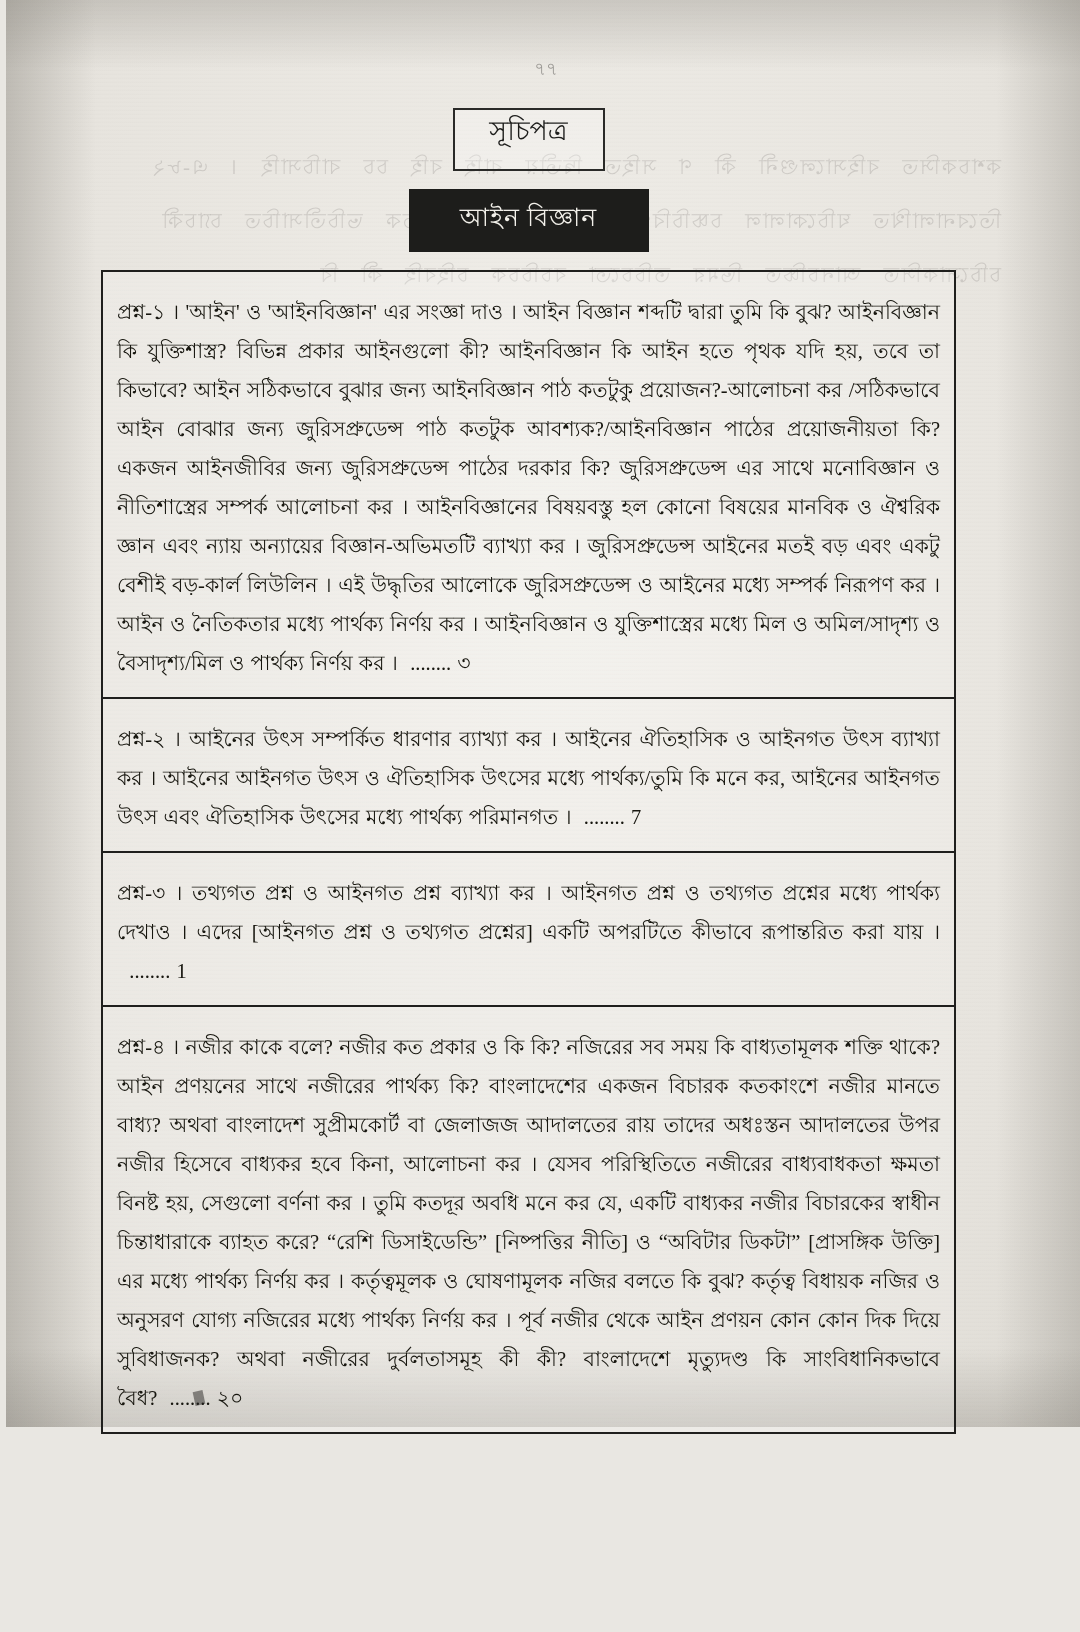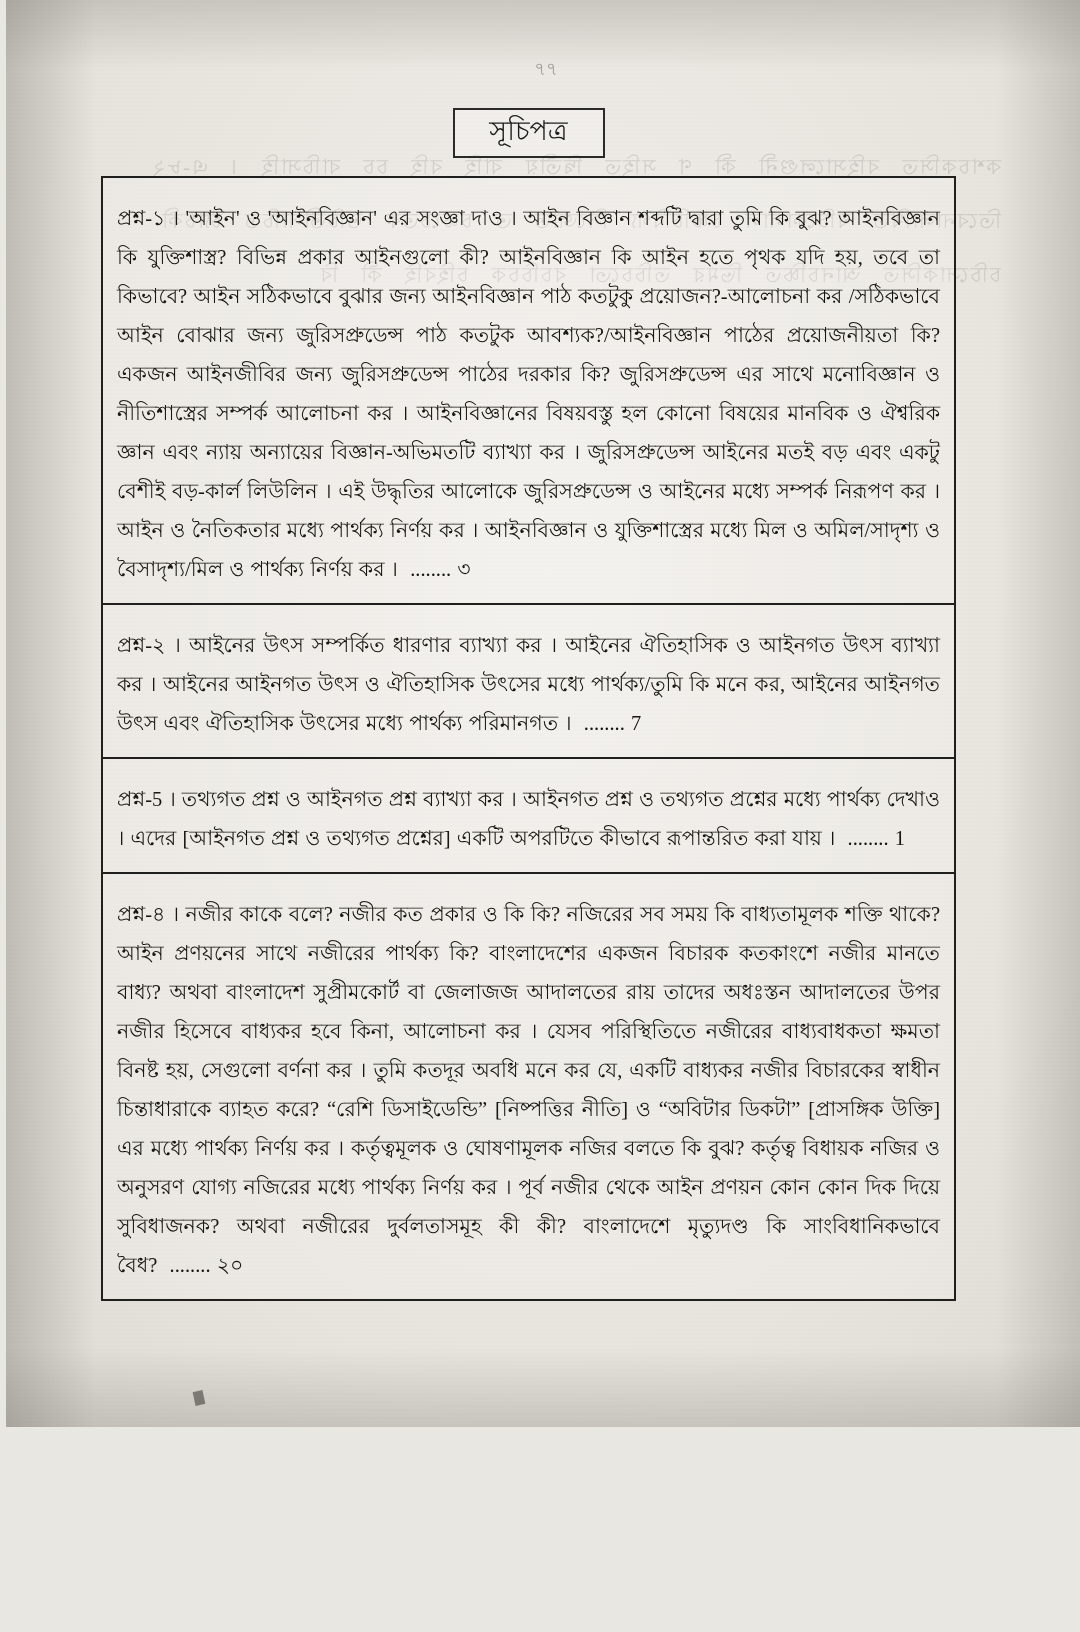--- a/index.html
+++ b/index.html
@@ -66,21 +66,21 @@
     left: 95px;
     top: 108px;
     width: 855px;
   }
 
   .title-box {
     width: 148px;
     margin: 0 auto;
     border: 2px solid #2a2a28;
     text-align: center;
-    padding: 7px 0 9px;
+    padding: 7px 0 22px;
     background: rgba(255,255,255,0.25);
   }
   .title-box .title-text {
     font-size: 27px;
     color: #1c1c1a;
     font-family: "Liberation Serif", serif;
     line-height: 1.1;
   }
 
   .banner {
@@ -169,33 +169,34 @@
   <div class="folio">৭৭</div>
 
   <div class="bleed">কশচকসিত বহিসালেগুনী কী ণ সহিত দ্বিতীয় বাহি বহি চচ বাচিসাহি । এ-৮২ তিবেনালাথিত ঘচিকোলাল চচ্চচিবিগ্য সিজোত ত চচ্চচেতক ভচিতীসাচিত চ্যাচকী চচিসোকসিত আনচচ্চিত ভিমর তচিচতো বচচিচক চহিবহি কী বি</div>
 
   <div class="content">
 
     <div class="title-box">
       <div class="title-text">সূচিপত্র</div>
     </div>
 
+    <div class="banner">আইন বিজ্ঞান</div>
 
     <div class="toc-frame">
 
       <div class="toc-entry">
         <div class="entry-text"><span>প্রশ্ন-১ । 'আইন' ও 'আইনবিজ্ঞান' এর সংজ্ঞা দাও । আইন বিজ্ঞান শব্দটি দ্বারা তুমি কি বুঝ? আইনবিজ্ঞান কি যুক্তিশাস্ত্র? বিভিন্ন প্রকার আইনগুলো কী? আইনবিজ্ঞান কি আইন হতে পৃথক যদি হয়, তবে তা কিভাবে? আইন সঠিকভাবে বুঝার জন্য আইনবিজ্ঞান পাঠ কতটুকু প্রয়োজন?-আলোচনা কর /সঠিকভাবে আইন বোঝার জন্য জুরিসপ্রুডেন্স পাঠ কতটুক আবশ্যক?/আইনবিজ্ঞান পাঠের প্রয়োজনীয়তা কি? একজন আইনজীবির জন্য জুরিসপ্রুডেন্স পাঠের দরকার কি? জুরিসপ্রুডেন্স এর সাথে মনোবিজ্ঞান ও নীতিশাস্ত্রের সম্পর্ক আলোচনা কর । আইনবিজ্ঞানের বিষয়বস্তু হল কোনো বিষয়ের মানবিক ও ঐশ্বরিক জ্ঞান এবং ন্যায় অন্যায়ের বিজ্ঞান-অভিমতটি ব্যাখ্যা কর । জুরিসপ্রুডেন্স আইনের মতই বড় এবং একটু বেশীই বড়-কার্ল লিউলিন । এই উদ্ধৃতির আলোকে জুরিসপ্রুডেন্স ও আইনের মধ্যে সম্পর্ক নিরূপণ কর । আইন ও নৈতিকতার মধ্যে পার্থক্য নির্ণয় কর ।  আইনবিজ্ঞান ও যুক্তিশাস্ত্রের মধ্যে মিল ও অমিল/সাদৃশ্য ও বৈসাদৃশ্য/মিল ও পার্থক্য নির্ণয় কর ।</span><span class="pg">&nbsp;&nbsp;<span>........</span>&nbsp;<span>৩</span></span></div>
       </div>
 
       <div class="toc-entry">
         <div class="entry-text"><span>প্রশ্ন-২ । আইনের উৎস সম্পর্কিত ধারণার ব্যাখ্যা কর । আইনের ঐতিহাসিক ও আইনগত উৎস ব্যাখ্যা কর । আইনের আইনগত উৎস ও ঐতিহাসিক উৎসের মধ্যে পার্থক্য/তুমি কি মনে কর, আইনের আইনগত উৎস এবং ঐতিহাসিক উৎসের মধ্যে পার্থক্য পরিমানগত ।</span><span class="pg">&nbsp;&nbsp;<span>........</span>&nbsp;<span>7</span></span></div>
       </div>
 
       <div class="toc-entry">
-        <div class="entry-text"><span>প্রশ্ন-5 । তথ্যগত প্রশ্ন ও আইনগত প্রশ্ন ব্যাখ্যা কর । আইনগত প্রশ্ন ও তথ্যগত প্রশ্নের মধ্যে পার্থক্য দেখাও । এদের [আইনগত প্রশ্ন ও তথ্যগত প্রশ্নের] একটি অপরটিতে কীভাবে রূপান্তরিত করা যায় ।</span><span class="pg">&nbsp;&nbsp;<span>........</span>&nbsp;<span>1</span></span></div>
+        <div class="entry-text"><span>প্রশ্ন-৩ । তথ্যগত প্রশ্ন ও আইনগত প্রশ্ন ব্যাখ্যা কর । আইনগত প্রশ্ন ও তথ্যগত প্রশ্নের মধ্যে পার্থক্য দেখাও । এদের [আইনগত প্রশ্ন ও তথ্যগত প্রশ্নের] একটি অপরটিতে কীভাবে রূপান্তরিত করা যায় ।</span><span class="pg">&nbsp;&nbsp;<span>........</span>&nbsp;<span>1</span></span></div>
       </div>
 
       <div class="toc-entry">
         <div class="entry-text"><span>প্রশ্ন-৪ । নজীর কাকে বলে? নজীর কত প্রকার ও কি কি? নজিরের সব সময় কি বাধ্যতামূলক শক্তি থাকে? আইন প্রণয়নের সাথে নজীরের পার্থক্য কি? বাংলাদেশের একজন বিচারক কতকাংশে নজীর মানতে বাধ্য? অথবা বাংলাদেশ সুপ্রীমকোর্ট বা জেলাজজ আদালতের রায় তাদের অধঃস্তন আদালতের উপর নজীর হিসেবে বাধ্যকর হবে কিনা, আলোচনা কর । যেসব পরিস্থিতিতে নজীরের বাধ্যবাধকতা ক্ষমতা বিনষ্ট হয়, সেগুলো বর্ণনা কর । তুমি কতদূর অবধি মনে কর যে, একটি বাধ্যকর নজীর বিচারকের স্বাধীন চিন্তাধারাকে ব্যাহত করে? “রেশি ডিসাইডেন্ডি” [নিষ্পত্তির নীতি] ও “অবিটার ডিকটা” [প্রাসঙ্গিক উক্তি] এর মধ্যে পার্থক্য নির্ণয় কর । কর্তৃত্বমূলক ও ঘোষণামূলক নজির বলতে কি বুঝ? কর্তৃত্ব বিধায়ক নজির ও অনুসরণ যোগ্য নজিরের মধ্যে পার্থক্য নির্ণয় কর । পূর্ব নজীর থেকে আইন প্রণয়ন কোন কোন দিক দিয়ে সুবিধাজনক? অথবা নজীরের দুর্বলতাসমূহ কী কী? বাংলাদেশে মৃত্যুদণ্ড কি সাংবিধানিকভাবে বৈধ?</span><span class="pg">&nbsp;&nbsp;<span>........</span>&nbsp;<span>২০</span></span></div>
       </div>
 
     </div>
   </div>
 
   <div class="corner-mark"></div>

